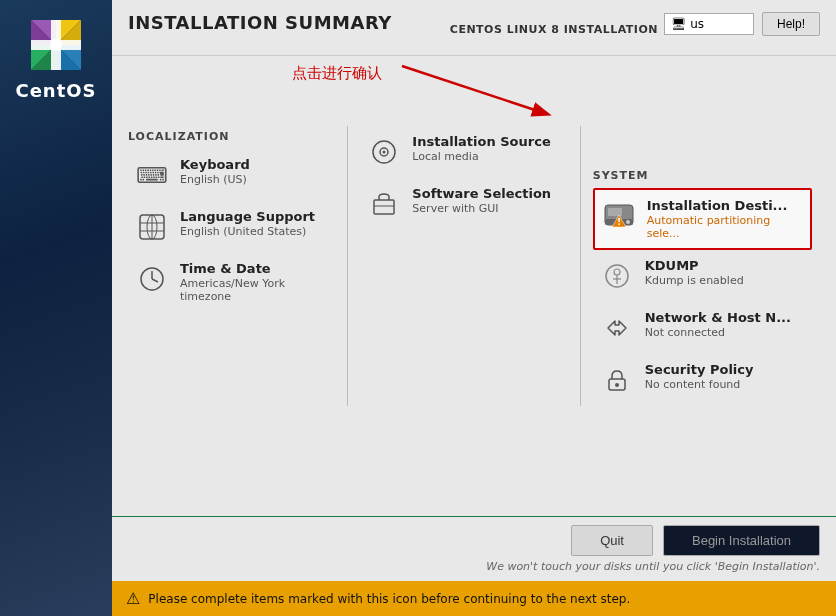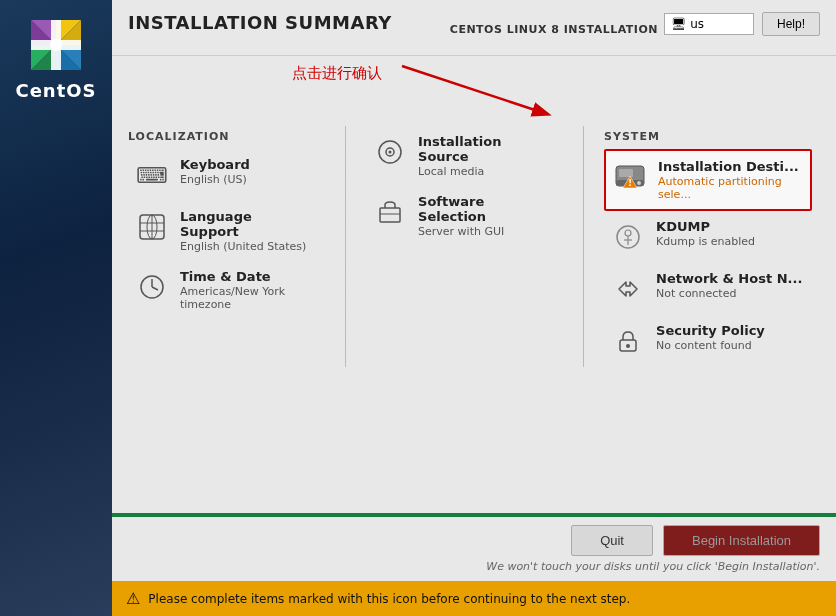--- a/index.html
+++ b/index.html
@@ -130,31 +130,32 @@
       font-weight: bold;
       color: #444;
       letter-spacing: 1px;
       margin-bottom: 6px;
       margin-top: 4px;
     }
 
     .columns {
       display: flex;
       flex-direction: row;
-      gap: 16px;
+      gap: 8px;
       width: 100%;
     }
 
     .column {
       flex: 1;
       padding-right: 8px;
     }
 
     .column.system-col {
       flex: 1.1;
+      margin-top: 39px;
     }
 
     .menu-item {
       display: flex;
       flex-direction: row;
       align-items: flex-start;
       padding: 8px 6px;
       cursor: pointer;
       border-radius: 2px;
       gap: 10px;
@@ -203,40 +204,40 @@
       border-left: 1px dashed #bbb;
     }
 
     
     #bottombar {
       padding: 8px 16px;
       display: flex;
       flex-direction: column;
       align-items: flex-end;
       gap: 4px;
-      border-top: 4px solid #15803d;
+      border-top: 1px solid #15803d;
       background: #e8e8e8;
     }
     .bottom-btns {
       display: flex;
       flex-direction: row;
       gap: 10px;
     }
     .quit-btn, .begin-btn {
       padding: 7px 28px;
       font-size: 13px;
       border: 1px solid #aaa;
       background: #d8d8d8;
       cursor: pointer;
       border-radius: 2px;
       color: #333;
     }
     .begin-btn {
       color: #999;
-      background: #7f1d1d;
+      background: #0f172a;
     }
     .disk-note {
       font-size: 11px;
       color: #666;
       font-style: italic;
     }
 
     
     #warningbar {
       background: #e8a000;

